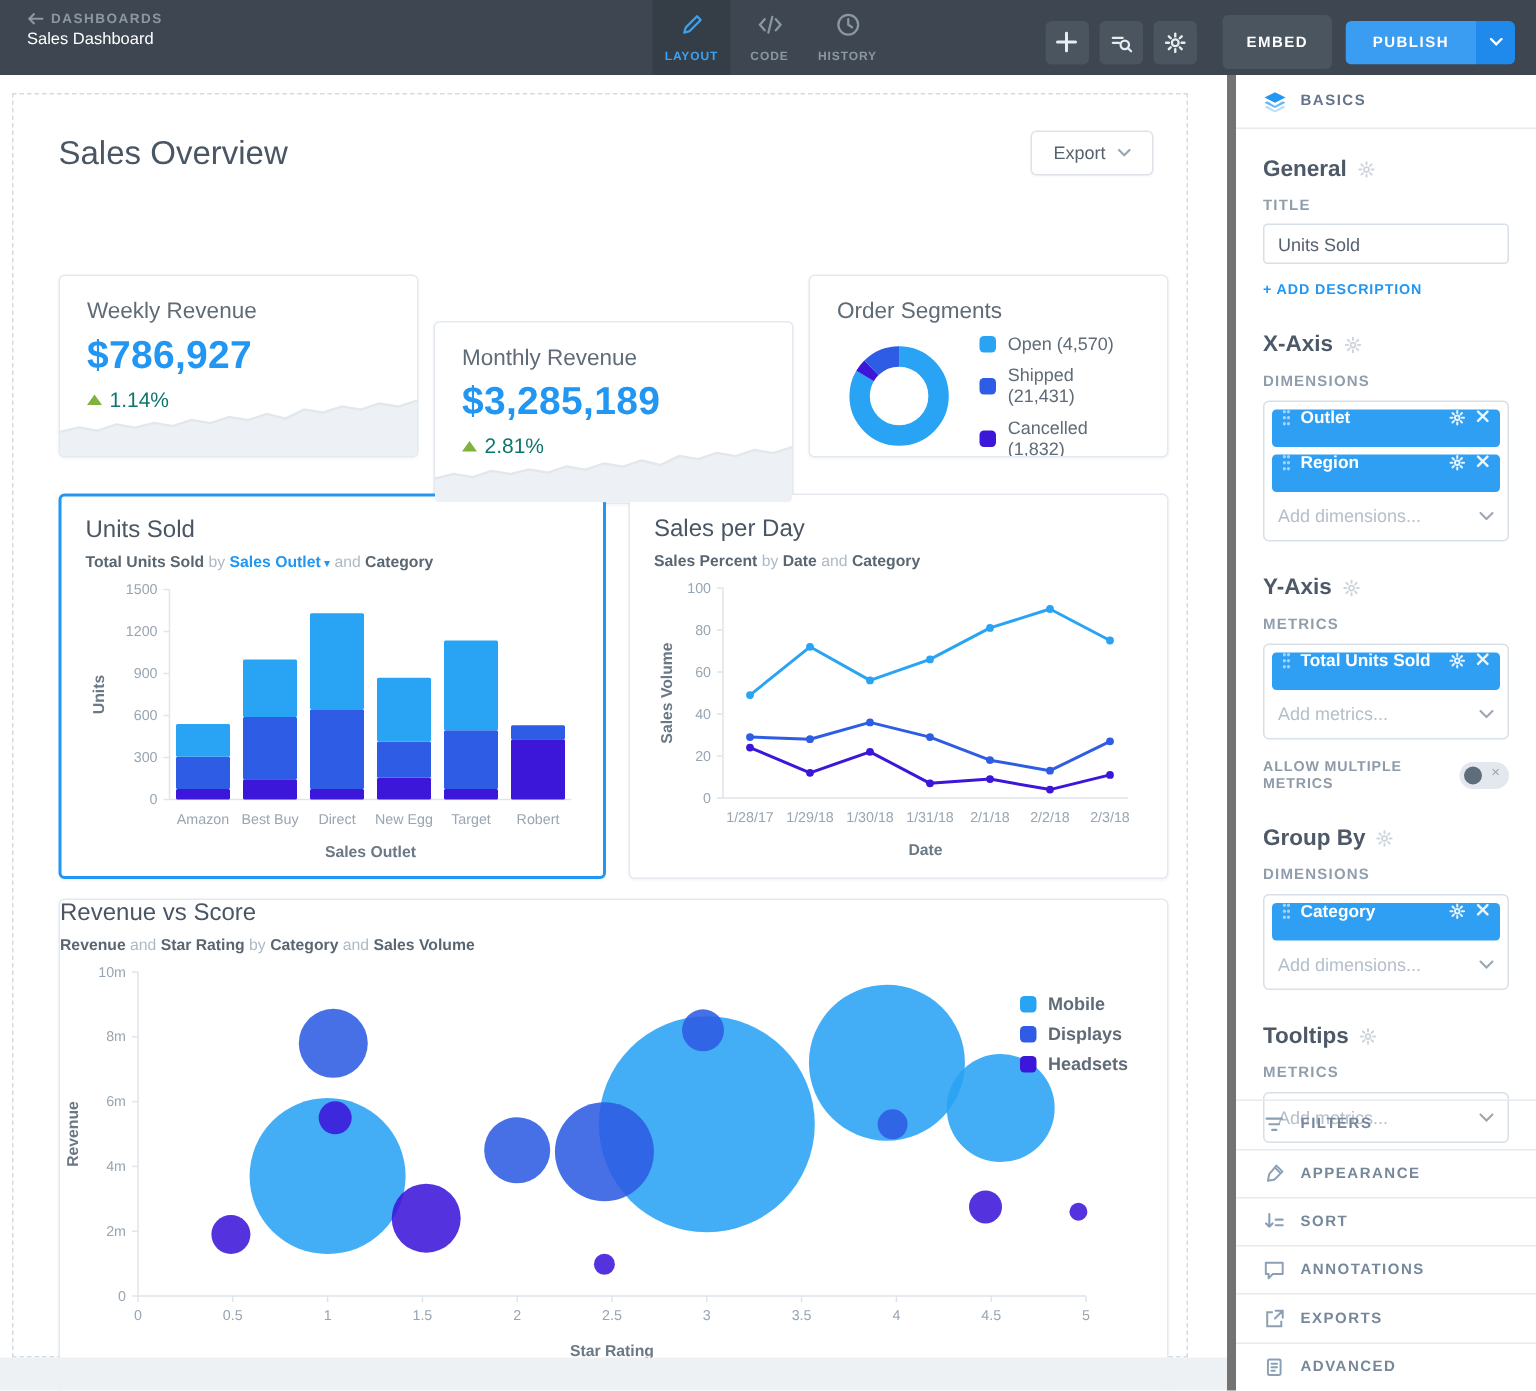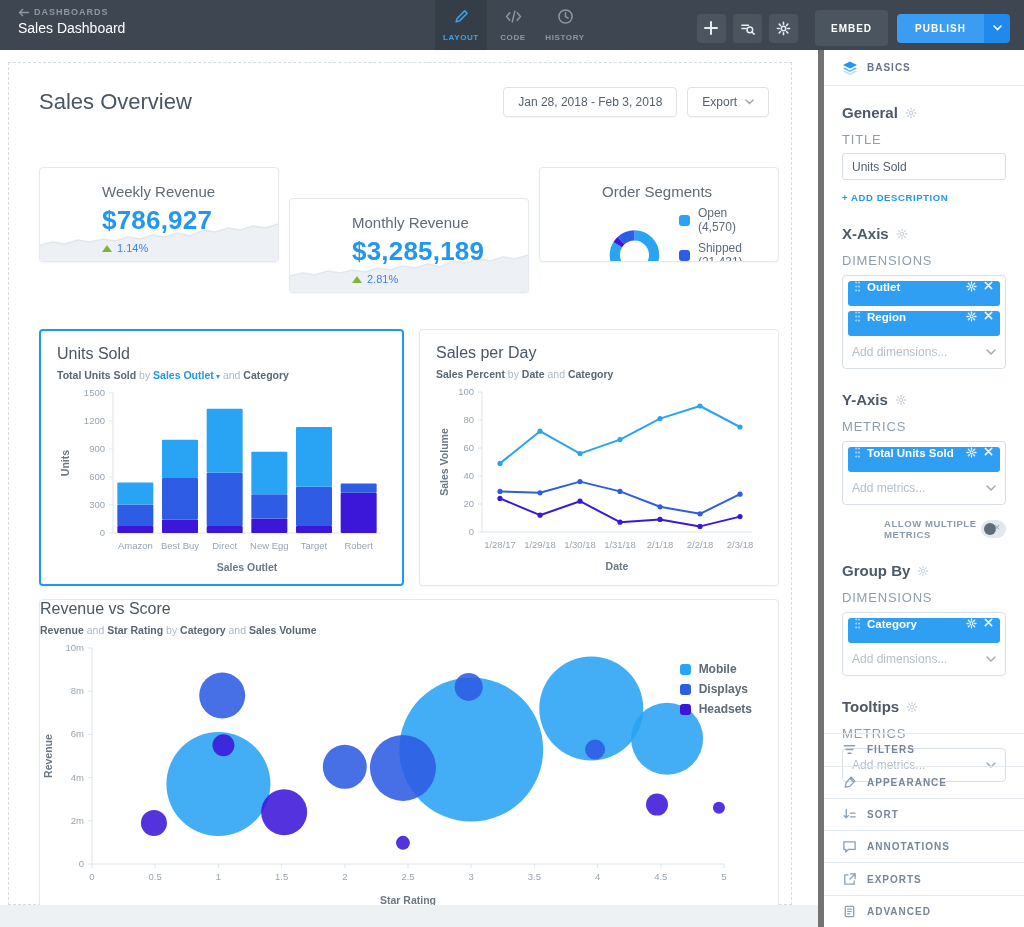--- a/index.html
+++ b/index.html
@@ -4,47 +4,47 @@
 <style>
   * { margin:0; padding:0; box-sizing:border-box; }
   html,body { width:1024px; height:927px; overflow:hidden; background:#fff;
     font-family:"Liberation Sans","DejaVu Sans",sans-serif; }
   svg { font-family:inherit; }
 
   
   .navbar { position:absolute; left:0; top:0; width:1024px; height:50px; background:#3e4751; z-index:5; }
   .nav-left { position:absolute; left:18px; top:7px; }
   .nav-back { display:flex; align-items:center; gap:5px; font-size:9px; font-weight:700; letter-spacing:1px; color:#8b98a4; cursor:pointer; }
-  .nav-title { color:#fff; font-size:14px; margin-top:3px; }
+  .nav-title { color:#fff; font-size:11px; margin-top:3px; }
   .nav-tabs { position:absolute; left:435px; top:0; height:50px; display:flex; }
   .nav-tab { width:52px; height:50px; display:flex; flex-direction:column; align-items:center; justify-content:center; gap:8px; color:#8b98a4; font-size:8px; font-weight:700; letter-spacing:.6px; cursor:pointer; }
   .nav-tab.active { background:#353e47; color:#38a3f6; }
   .nav-right { position:absolute; right:14px; top:10px; display:flex; align-items:center; gap:7px; }
   .nav-sq { width:29px; height:29px; border-radius:4px; background:#4a555f; display:flex; align-items:center; justify-content:center; cursor:pointer; }
   .btn-embed { height:36px; padding:0 16px; margin-left:10px; border-radius:4px; background:#4a555f; color:#fff; font-size:10px; font-weight:700; letter-spacing:1px; display:flex; align-items:center; cursor:pointer; }
   .btn-publish { height:29px; margin-left:2px; border-radius:4px; overflow:hidden; display:flex; cursor:pointer; }
   .btn-publish .main { background:#3b9df2; color:#fff; font-size:10px; font-weight:700; letter-spacing:1px; padding:0 18px; display:flex; align-items:center; }
   .btn-publish .drop { width:26px; background:#2089ec; display:flex; align-items:center; justify-content:center; }
 
   
   .content { position:absolute; left:0; top:50px; width:818px; bottom:0; background:#fff; }
   .canvas { position:absolute; left:8px; top:12px; width:784px; height:843px; border:1px dashed #d5dbe2; background:#fff; }
   .gray-bottom { position:absolute; left:0; bottom:0; width:818px; height:22px; background:#eef1f4; }
 
   .page-title { position:absolute; left:30px; top:26px; font-size:22px; color:#4a5663; }
   .header-actions { position:absolute; right:22px; top:24px; display:flex; gap:10px; }
   .hbtn { height:30px; border:1px solid #dde3e9; border-radius:4px; background:#fff; display:flex; align-items:center; gap:8px; padding:0 14px; font-size:12px; color:#55616d; cursor:pointer; box-shadow:0 1px 1px rgba(70,90,110,.04); }
 
   .card { position:absolute; background:#fff; border:1px solid #e3e9ef; border-radius:4px; box-shadow:0 1px 2px rgba(60,80,100,.05); }
-  .kpi { left:30px; top:104px; width:240px; height:95px; overflow:hidden;padding-left:44px; }
+  .kpi { left:30px; top:120px; width:240px; height:122px; overflow:hidden; }
   .kpi2 { left:280px;margin-top:31px; } .kpi3 { left:530px; }
   .kpi .inner { padding:15px 18px; position:relative; z-index:2; }
   .kpi-title { font-size:15px; color:#5f6b76; }
   .kpi-value { font-size:26px; font-weight:700; color:#2196f3; margin-top:5px; letter-spacing:.2px; }
-  .kpi-delta { margin-top:6px; font-size:11px; color:#3b82f6; display:flex; align-items:center; gap:5px; }
+  .kpi-delta { margin-top:6px; font-size:14px; color:#0f766e; display:flex; align-items:center; gap:5px; }
   .up-tri { width:0; height:0; border-left:5px solid transparent; border-right:5px solid transparent; border-bottom:7px solid #81b23e; display:inline-block; }
   .spark { position:absolute; left:0; bottom:0; width:100%; height:46px; z-index:1; }
 
   .seg-row { display:flex; align-items:center; gap:18px; padding:6px 4px 0 6px; }
   .legend-col { display:flex; flex-direction:column; gap:7px; }
   .legend-item { display:flex; align-items:center; gap:8px; font-size:12px; color:#5f6b76; }
   .swatch { width:11px; height:11px; border-radius:3px; flex:0 0 auto; }
 
   .chart-card { top:266px; height:257px; }
   .chart-card .inner { padding:14px 16px; }
@@ -62,29 +62,29 @@
   .axisline { stroke:#dfe5eb; stroke-width:1; }
 
   .bubble-legend { position:absolute; right:26px; top:62px; display:flex; flex-direction:column; gap:6px;font-weight:bold; }
 
   
   .sidebar { position:absolute; right:0; top:50px; width:206px; bottom:0; background:#fff; border-left:6px solid #737373; }
   .sb-header { height:36px; display:flex; align-items:center; gap:9px; padding-left:18px; border-bottom:1px solid #e6ebf0; }
   .sb-header-label { font-size:10px; font-weight:700; letter-spacing:1px; color:#64748b; }
   .sb-body { padding:0 18px; }
   .sb-sec-title { display:flex; align-items:center; gap:7px; font-size:15px; font-weight:700; color:#4d5966; }
-  .sb-label { margin-top:11px; font-size:13px; font-weight:400; letter-spacing:.8px; color:#909eac; }
+  .sb-label { margin-top:11px; font-size:10px; font-weight:700; letter-spacing:.8px; color:#909eac; }
   .sb-input { margin-top:6px; width:100%; height:27px; border:1px solid #d8dfe6; border-radius:3px; padding:0 9px; font-size:12px; color:#55616d; font-family:inherit; outline:none; }
   .sb-add-link { margin-top:12px; font-size:9.5px; font-weight:700; letter-spacing:.6px; color:#2196f3; cursor:pointer; }
   .groupbox { margin-top:7px; border:1px solid #d8dfe6; border-radius:4px; padding:5px; }
   .pill { height:25px; border-radius:3px; background:#2e9ff3; display:flex; align-items:flex-start; gap:7px; padding:0 7px; margin-bottom:5px; cursor:grab; }
   .pill-label { flex:1; color:#fff; font-size:11.5px; font-weight:700; }
   .add-row { height:22px; display:flex; align-items:center; padding:0 4px; cursor:pointer; }
   .add-row span { flex:1; font-size:12px; color:#b4bfc9; }
-  .toggle-row { margin-top:13px; display:flex; align-items:center; justify-content:space-between;margin-left:42px; }
+  .toggle-row { margin-top:13px; display:flex; align-items:center; justify-content:space-between; }
   .toggle-label { font-size:9.5px; font-weight:700; letter-spacing:.6px; color:#8d9aa7; }
   .toggle { position:relative; width:36px; height:18px; border-radius:9px; background:#e2e8ee; cursor:pointer; }
   .toggle .knob { position:absolute; left:3px; top:3px; width:12px; height:12px; border-radius:50%; background:#5f6c79; }
   .toggle .off-x { position:absolute; right:6px; top:2px; font-size:10px; color:#9aa6b2; }
   .sb-menu { position:absolute; left:0; bottom:0; width:100%; }
   .sb-menu-item { height:32.3px; border-top:1px solid #e6ebf0; display:flex; align-items:center; gap:10px; padding-left:18px; cursor:pointer; }
   .sb-menu-item span { font-size:10px; font-weight:700; letter-spacing:1px; color:#76879a; }
   .sec-gap { margin-top:22px; }
 </style>
 </head>
@@ -152,23 +152,20 @@
       </div>
     </div>
   </div>
 </div>
 
 <div class="content">
   <div class="canvas">
 
     <div class="page-title">Sales Overview</div>
     <div class="header-actions">
-      <div class="hbtn">
-        <span>Jan 28, 2018 - Feb 3, 2018</span>
-      </div>
       <div class="hbtn">
         <span>Export</span>
         <svg width="9" height="6" viewBox="0 0 9 6">
             <path d="M1 1l3.5 3.5L8 1" stroke="#9aa7b3" stroke-width="1.5" fill="none" stroke-linecap="round"></path>
           </svg>
       </div>
     </div>
 
     <div class="card kpi">
       <div class="inner">

